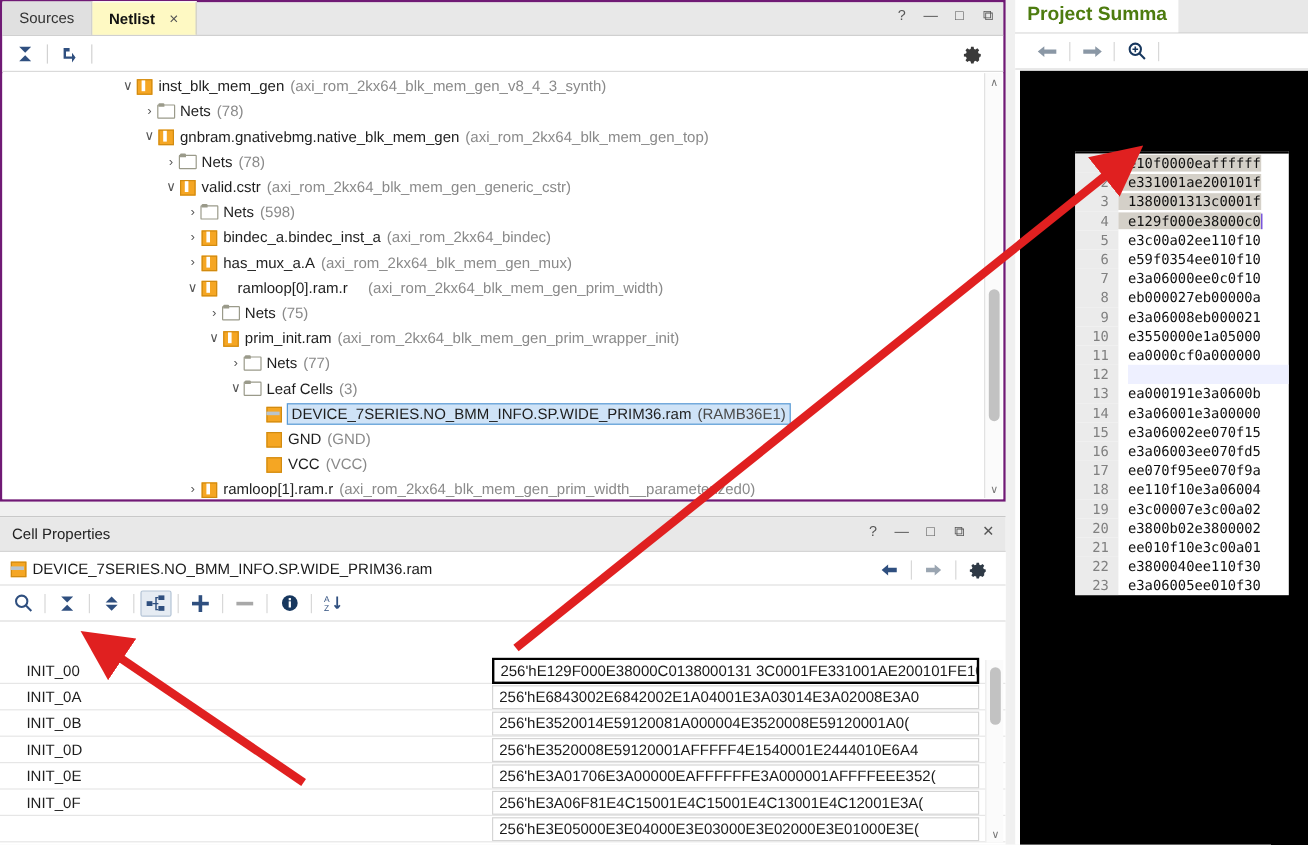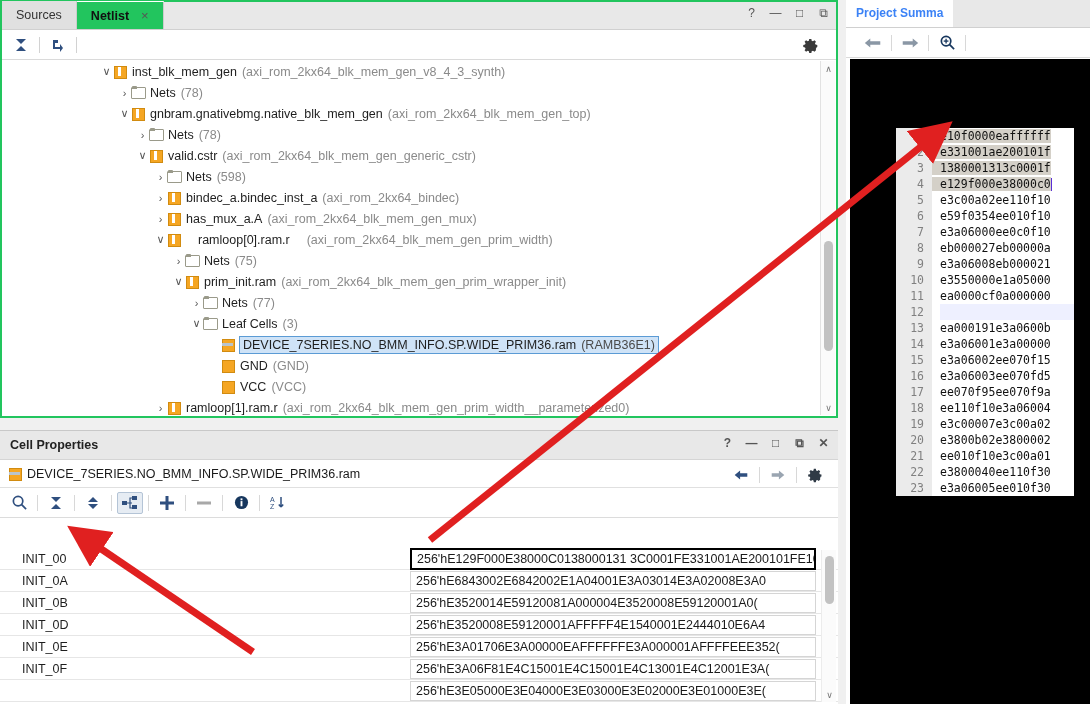--- a/index.html
+++ b/index.html
@@ -10,34 +10,34 @@
     background: #ffffff;
     font-family: "Liberation Sans", sans-serif;
     font-size: 12px;
     color: #1a1a1a;
   }
   #root { position: relative; width: 1090px; height: 704px; background:#f0f0f0; }
 
   
   #netlist-window {
     position: absolute; left: 0; top: 0; width: 838px; height: 418px;
-    border: 2px solid #22c55e; background: #ffffff;
+    border: 2px solid #701a75; background: #ffffff;
   }
   #netlist-tabbar {
     position: relative; height: 28px; background: #e8e8e8;
     border-bottom: 1px solid #d0d0d0;
     display: flex; align-items: flex-end;
   }
   .tab {
     height: 28px; padding: 0 14px; display: flex; align-items: center;
     font-size: 12.5px; color: #333; background: #e0e0e0;
     border-right: 1px solid #cccccc; cursor: default;
   }
   .tab.active {
-    background: #22c55e; font-weight: bold; color: #111;
+    background: #fef9c3; font-weight: bold; color: #111;
     border-top: 1px solid #ffffff;
     margin-top: 18px;
   }
   .tab .tabclose {
     margin-left: 12px; color: #555; font-size: 13px; font-weight: normal;
   }
   #netlist-winbtns {
     position: absolute; right: 6px; top: 4px;
     display: flex; align-items: center; gap: 11px;
     color: #555; font-size: 12px;
@@ -115,21 +115,21 @@
   .sb-arrow { width:15px; height:15px; display:flex; align-items:center; justify-content:center; color:#767676; font-size:9px; }
   .sb-thumb { position:absolute; left:3px; width:9px; background:#c2c2c2; border-radius:5px; }
 
   
   #cellprops {
     position: absolute; left:0; top: 430px; width: 838px; height: 274px;
     background:#ffffff; border-top: 1px solid #c8c8c8;
   }
   #cp-title {
     height: 29px; background:#e8e8e8; display:flex; align-items:center;
-    padding-left: 10px; font-weight:bold; font-size:12.5px; color:#222;
+    padding-left: 10px; font-weight:normal; font-size:12.5px; color:#222;
     position: relative; border-bottom:1px solid #d5d5d5;
   }
   #cp-winbtns { position:absolute; right:8px; top:5px; display:flex; gap:11px; color:#555; font-size:12px; }
   #cp-subhdr {
     height: 28px; display:flex; align-items:center; padding-left: 8px;
     font-size:12.5px; background:#ffffff; border-bottom:1px solid #e0e0e0; position:relative;
   }
   #cp-navbtns { position:absolute; right:10px; top:4px; display:flex; align-items:center; gap:0px; }
   #cp-toolbar {
     height: 30px; display:flex; align-items:center; padding-left:6px;
@@ -160,21 +160,21 @@
   #proj-window {
     position:absolute; left: 846px; top: 0; width: 244px; height: 704px;
     background:#ffffff;
   }
   #proj-tabbar {
     height: 28px; background:#e8e8e8; border-bottom:1px solid #d0d0d0;
     display:flex; align-items:flex-end;
   }
   #proj-tab {
     height:28px; padding: 0 10px; display:flex; align-items:center;
-    background:#ffffff; font-weight:bold; font-size:12px; color:#3b82f6;
+    background:#ffffff; font-weight:bold; font-size:16px; color:#4d7c0f;
   }
   #proj-toolbar {
     height:30px; background:#ffffff; border-bottom:1px solid #dadada;
     display:flex; align-items:center; padding-left:14px;
   }
   #proj-body { position:absolute; left:4px; right:0; top:59px; bottom:0; background:#000000; }
 
   
   #hexedit {
     position:absolute; left: 896px; top: 126px; width: 178px; height: 370px;

